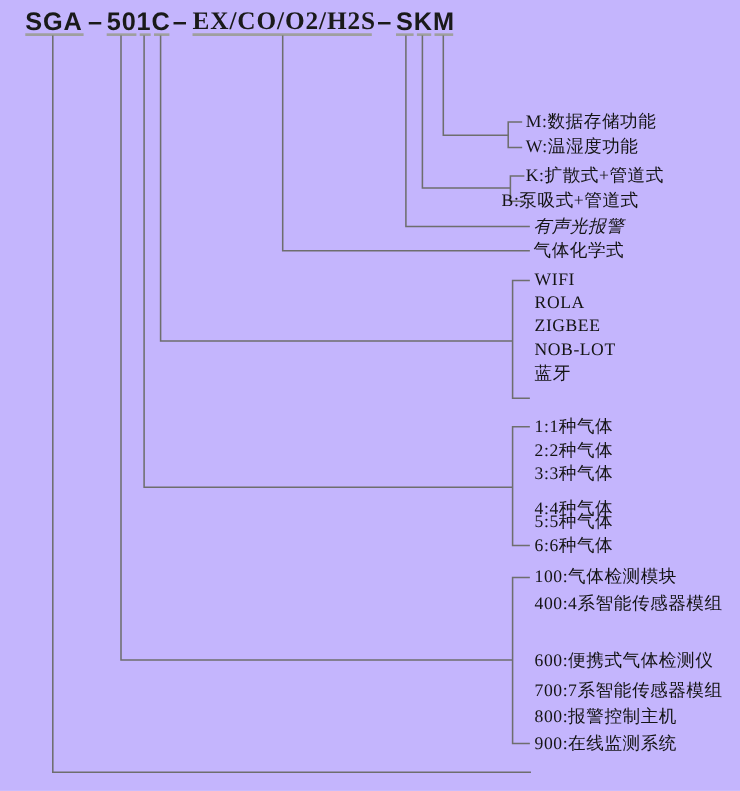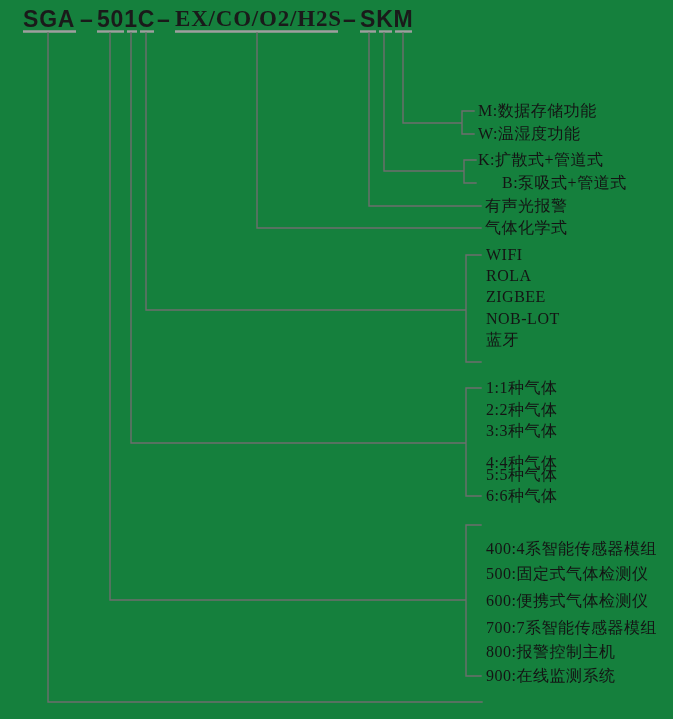--- a/index.html
+++ b/index.html
@@ -1,19 +1,19 @@
 <!DOCTYPE html>
 <html><head>
 <meta charset="utf-8">
 <style>
   html,body{margin:0;padding:0;background:#ffffff;}
   .canvas{
     position:relative;
     width:673px;height:719px;
-    background:#15803d;
+    background:#c4b5fd;
     overflow:hidden;
     font-family:"Liberation Serif","DejaVu Serif",serif;
   }
   .title-part{
     position:absolute;
     top:6px;
     font-family:"Liberation Sans","DejaVu Sans",sans-serif;
     font-weight:bold;
     font-size:23px;
     letter-spacing:0.8px;
@@ -65,40 +65,40 @@
       <path d="M131 33 V443 H466 M481 388 H466 V496 H481"></path>
       <path d="M110 33 V600 H466 M481 525 H466 V676 H481"></path>
       <path d="M48 33 V702 H482"></path>
     </g>
   </svg>
 
   <div class="lbl" style="left:478px;top:111px;text-align:center;">M:数据存储功能</div>
   <div class="lbl" style="left:478px;top:134px;">W:温湿度功能</div>
 
   <div class="lbl" style="left:478px;top:160px;">K:扩散式+管道式</div>
-  <div class="lbl" style="left:502px;top:183px;">B:泵吸式+管道式</div>
+  <div class="lbl" style="left:456px;top:183px;">B:泵吸式+管道式</div>
 
-  <div class="lbl" style="left:485px;top:206px;">有声光报警</div>
+  <div class="lbl" style="left:485px;top:206px;font-style:italic;">有声光报警</div>
 
   <div class="lbl" style="left:485px;top:228px;">气体化学式</div>
 
   <div class="lbl" style="left:486px;top:255px;">WIFI</div>
   <div class="lbl" style="left:486px;top:276px;">ROLA</div>
   <div class="lbl" style="left:486px;top:297px;">ZIGBEE</div>
   <div class="lbl" style="left:486px;top:319px;">NOB-LOT</div>
   <div class="lbl" style="left:486px;top:340px;">蓝牙</div>
 
   <div class="lbl" style="left:486px;top:388px;">1:1种气体</div>
   <div class="lbl" style="left:486px;top:410px;">2:2种气体</div>
   <div class="lbl" style="left:486px;top:431px;">3:3种气体</div>
   <div class="lbl" style="left:486px;top:463px;">4:4种气体</div>
   <div class="lbl" style="left:486px;top:475px;">5:5种气体</div>
   <div class="lbl" style="left:486px;top:496px;">6:6种气体</div>
 
+  <div class="lbl" style="left:486px;top:525px;">100:气体检测模块</div>
   <div class="lbl" style="left:486px;top:549px;">400:4系智能传感器模组</div>
-  <div class="lbl" style="left:486px;top:574px;">500:固定式气体检测仪</div>
   <div class="lbl" style="left:486px;top:601px;">600:便携式气体检测仪</div>
   <div class="lbl" style="left:486px;top:628px;">700:7系智能传感器模组</div>
   <div class="lbl" style="left:486px;top:652px;">800:报警控制主机</div>
   <div class="lbl" style="left:486px;top:676px;">900:在线监测系统</div>
 
 
 </div>
 
 </body></html>

